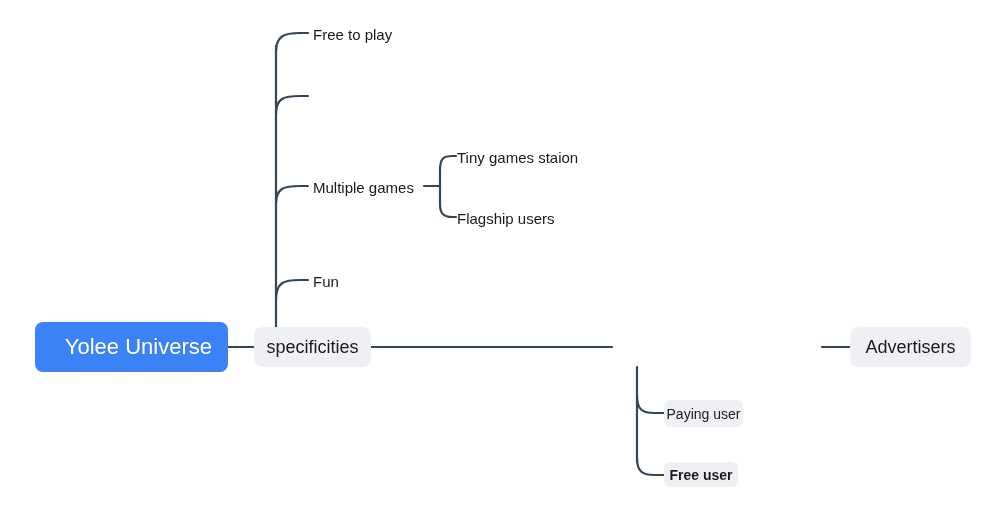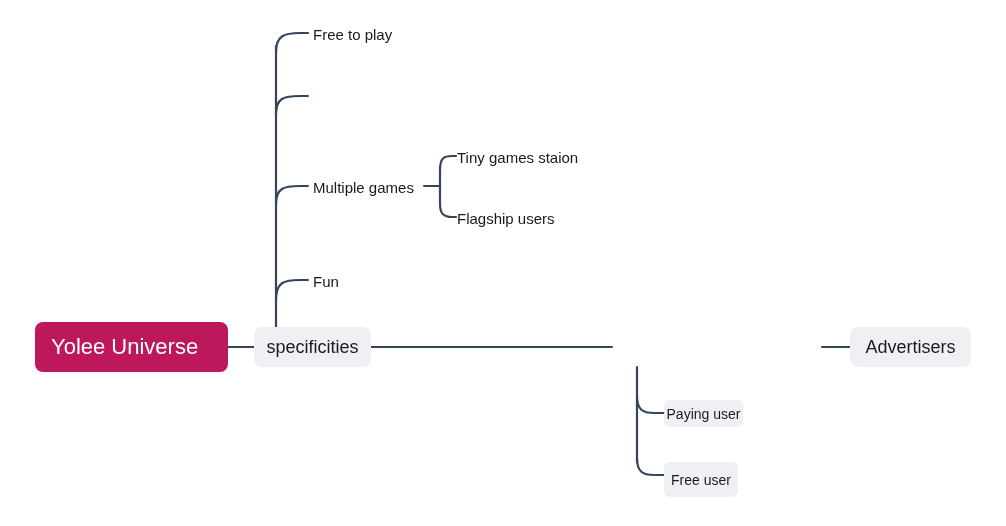--- a/index.html
+++ b/index.html
@@ -32,26 +32,26 @@
   .node {
     position: absolute;
     box-sizing: border-box;
     display: flex;
     align-items: center;
     white-space: nowrap;
     line-height: 1;
   }
   
   .node-root {
-    background: #be185d;
+    background: #3b82f6;
     color: #ffffff;
     border-radius: 8px;
     font-size: 22px;
     padding: 0 16px;
-    justify-content: flex-start;
+    justify-content: flex-end;
   }
   
   .node-boxed {
     background: #eef0f4;
     color: #1b1b1b;
     border-radius: 8px;
     font-size: 18px;
     padding: 0 14px;
     justify-content: center;
   }
@@ -149,17 +149,17 @@
 
 
   <div class="node node-boxed" style="left:850px; top:327px; width:121px; height:40px;">
     <span>Advertisers</span>
   </div>
 
   <div class="node node-boxed-sm" style="left:664px; top:400px; width:79px; height:27px;">
     <span>Paying user</span>
   </div>
 
-  <div class="node node-boxed-sm" style="left:664px; top:462px; width:74px; height:35px;">
+  <div class="node node-boxed-sm" style="left:664px; top:462px; width:74px; height:25px;font-weight:bold;">
     <span>Free user</span>
   </div>
 
 </div>
 
 </body></html>

